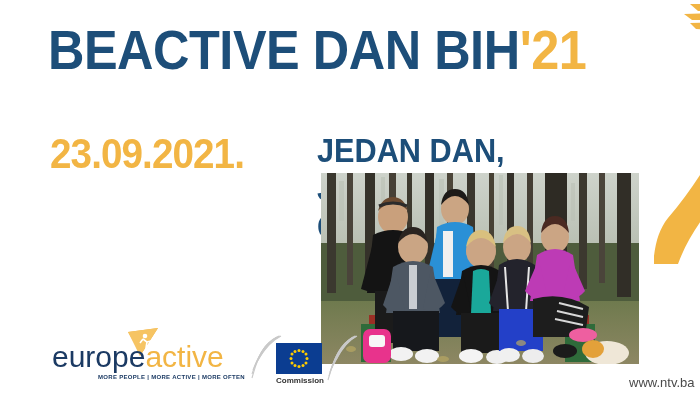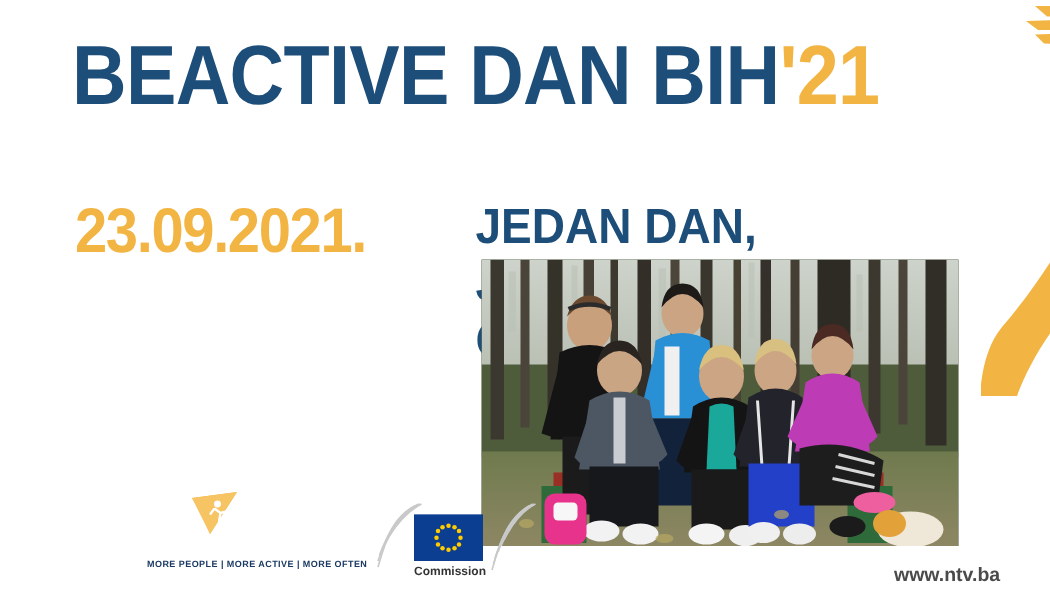--- a/index.html
+++ b/index.html
@@ -107,24 +107,24 @@
     top: 348px;
     font-size: 21px;
     font-weight: bold;
     letter-spacing: 0.5px;
     color: #7b7b7b;
     text-shadow: 1px 1px 0 #d8d8d8, -1px -1px 0 #d0d0d0;
     white-space: nowrap;
   }
   .site-url {
     position: absolute;
-    left: 572px;
+    left: 605px;
     top: 375px;
     font-size: 13px;
-    font-weight: bold;
+    font-weight: normal;
     color: #4a4a4a;
     white-space: nowrap;
   }
 
   
   .ea-logo {
     position: absolute;
     left: 28px;
     top: 330px;
     width: 185px;
@@ -355,20 +355,23 @@
   <div class="site-url">www.ntv.ba</div>
 
   <div class="ea-logo">
     <div class="ea-dart">
       <svg viewBox="0 0 34 30" width="34" height="30" aria-hidden="true">
         <path d="M2 4 L32 0 L14 28 L9 16 Z" fill="#f2b544"></path>
         <path d="M2 4 L32 0 L14 28 Z" fill="#f6c463"></path>
         <circle cx="19" cy="8" r="2.3" fill="#ffffff"></circle>
         <path d="M17 11 l4 3 l-1 6 M21 14 l4 -1 M17 11 l-3 4" stroke="#ffffff" stroke-width="1.6" fill="none"></path>
       </svg>
+    </div>
+    <div class="ea-word">
+      <span class="ea-europe">europe</span><span class="ea-active">active</span>
     </div>
     <div class="ea-tagline">MORE PEOPLE | MORE ACTIVE | MORE OFTEN</div>
   </div>
 
   <div class="ec-logo">
     <svg viewBox="0 0 112 50" width="112" height="50" aria-hidden="true" style="position:absolute;left:0;top:0;">
       <g stroke="#c9c9c9" stroke-width="1.1" fill="none">
         <path d="M2 44 C8 22 14 10 26 4"></path>
         <path d="M2 40 C9 20 15 9 27 3"></path>
         <path d="M3 36 C10 18 17 8 28 3"></path>

